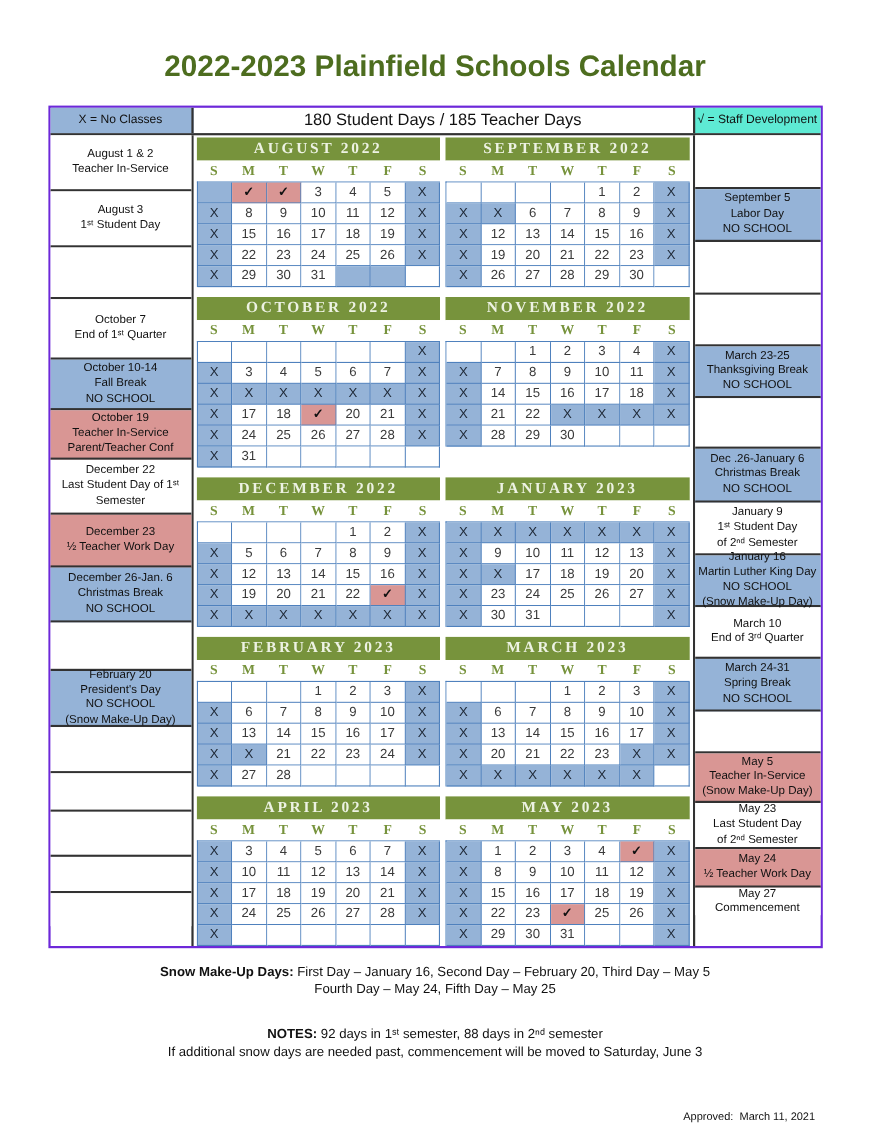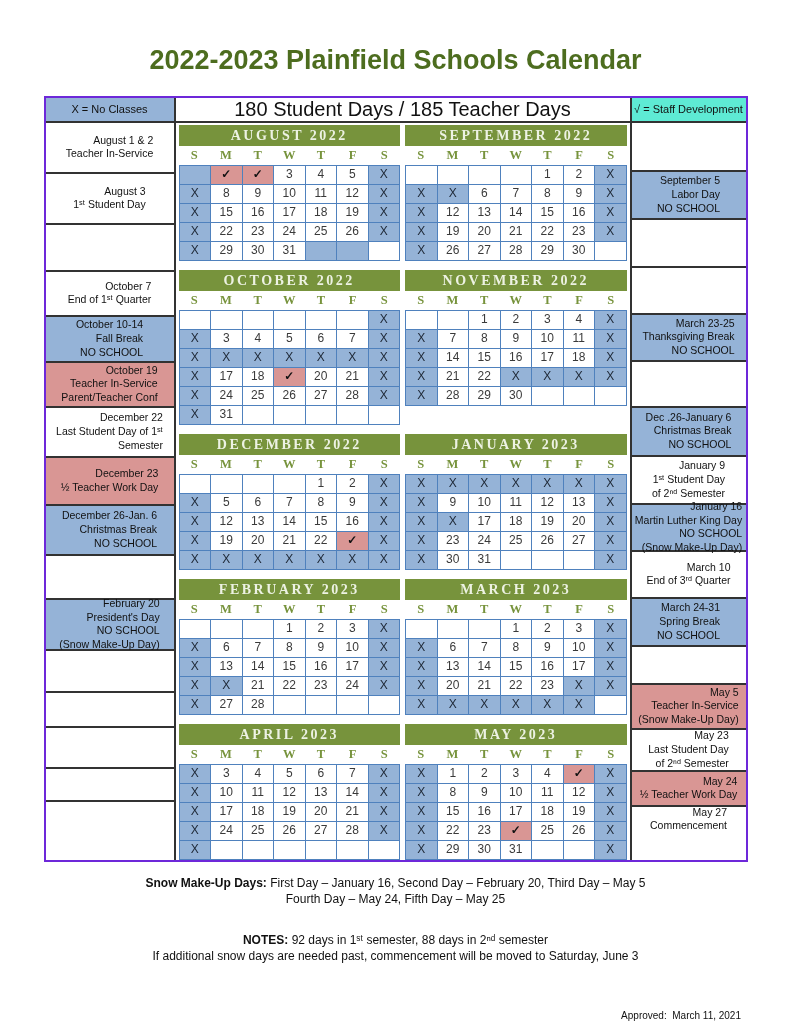--- a/index.html
+++ b/index.html
@@ -11,37 +11,37 @@
   .page-title{
     margin:46px 0 0 0;text-align:center;
     font-size:27px;font-weight:bold;color:#4d6d1f;line-height:1.1;
   }
   .board{width:700px;margin:20px auto 0;border:2px solid #6d28d9;}
   .legend-row{display:flex;height:23px;}
   .legend-left{
     width:128px;background:#95B3D7;border-right:2px solid #323232;
     display:flex;align-items:center;justify-content:center;font-size:11px;
   }
-  .legend-center{flex:1;display:flex;align-items:center;justify-content:center;font-size:20px;}
+  .legend-center{flex:1;display:flex;align-items:center;justify-content:center;font-size:15px;}
   .legend-right{
     width:114px;background:#5eead4;border-left:2px solid #323232;
     display:flex;align-items:center;justify-content:center;font-size:11px;
   }
   .board-body{display:flex;border-top:2px solid #323232;}
   .sidebar{width:128px;box-sizing:content-box;}
   .sidebar.left{border-right:2px solid #323232;}
   .sidebar.right{width:114px;border-left:2px solid #323232;}
   .event{
     box-sizing:border-box;border-bottom:2px solid #323232;
     display:flex;align-items:center;justify-content:center;
     text-align:center;font-size:10.5px;line-height:1.3;
     padding:1px 2px;background:#fff;
   }
   .event:last-child{border-bottom:none;}
-  .etext{white-space:pre-line;text-align:right;}
+  .etext{white-space:pre-line;}
   .event.no-school{background:#95B3D7;}
   .event.staff{background:#D99694;}
   .months{
     flex:1;padding:2px 3px 0 3px;
     display:grid;grid-template-columns:1fr 1fr;
     column-gap:5px;row-gap:9px;align-items:start;
   }
   .mtitle{
     background:#77933C;color:#EDF2E3;
     font-family:"Liberation Serif",serif;font-weight:bold;
@@ -92,21 +92,21 @@
           <span class="etext">August 1 &amp; 2
 Teacher In-Service</span>
         </div>
         <div class="event plain" style="height: 51px;">
           <span class="etext">August 3
 1ˢᵗ Student Day</span>
         </div>
         <div class="event plain" style="height: 47px;">
           <span class="etext"></span>
         </div>
-        <div class="event plain" style="height: 45px;">
+        <div class="event plain" style="height: 55px;">
           <span class="etext">October 7
 End of 1ˢᵗ Quarter</span>
         </div>
         <div class="event no-school" style="height: 46px;">
           <span class="etext">October 10-14
 Fall Break
 NO SCHOOL</span>
         </div>
         <div class="event staff" style="height: 45px;">
           <span class="etext">October 19

